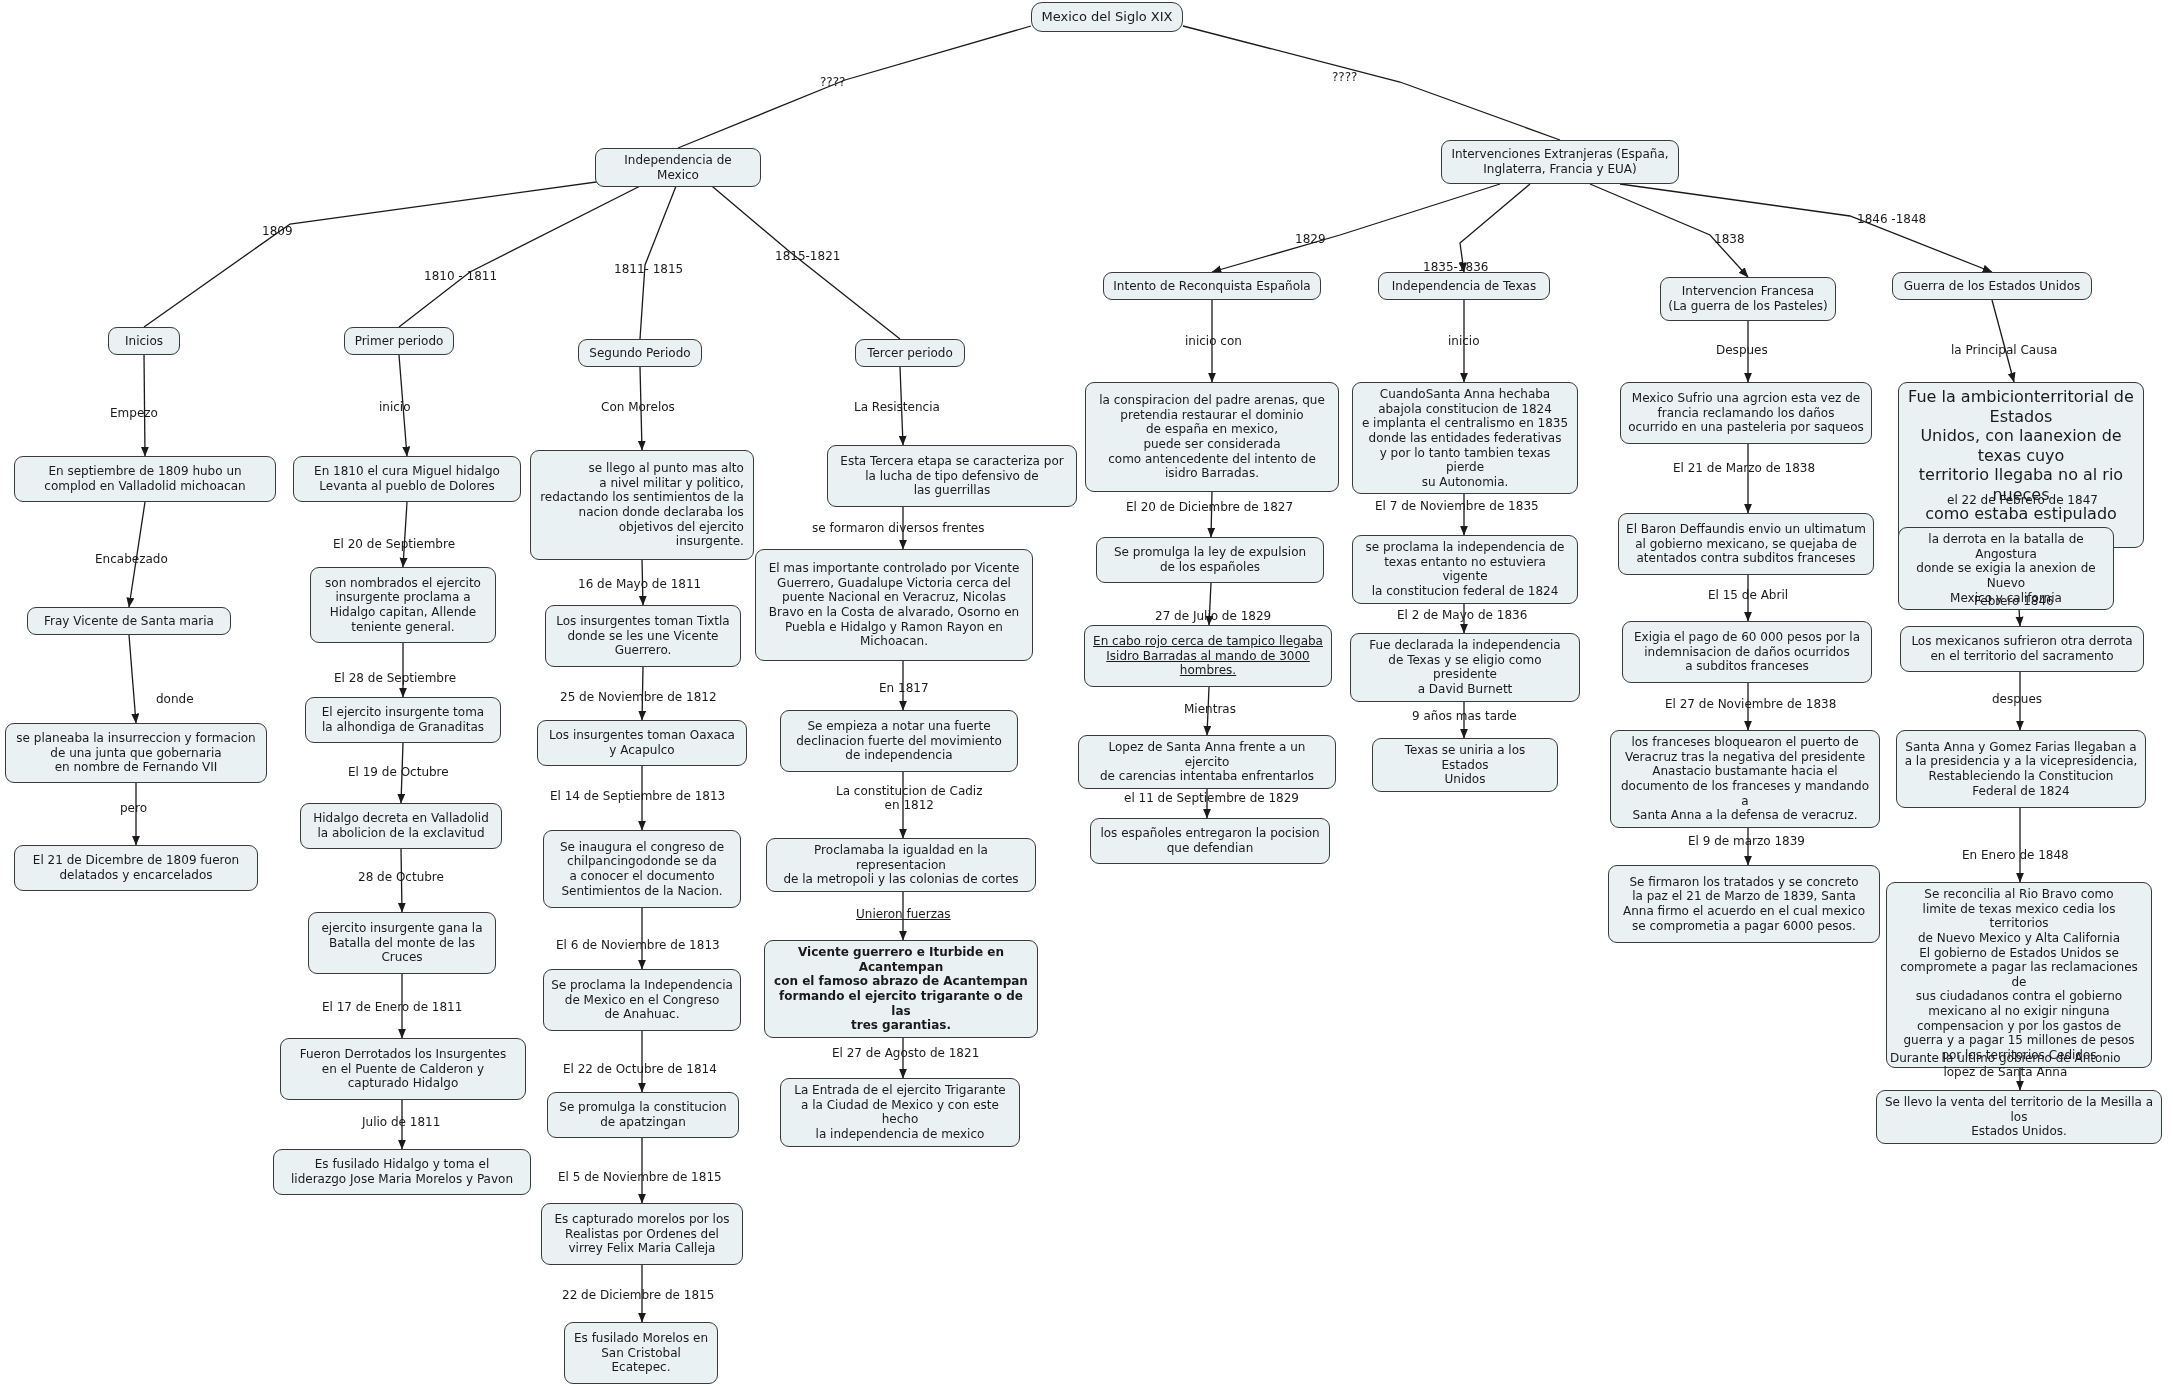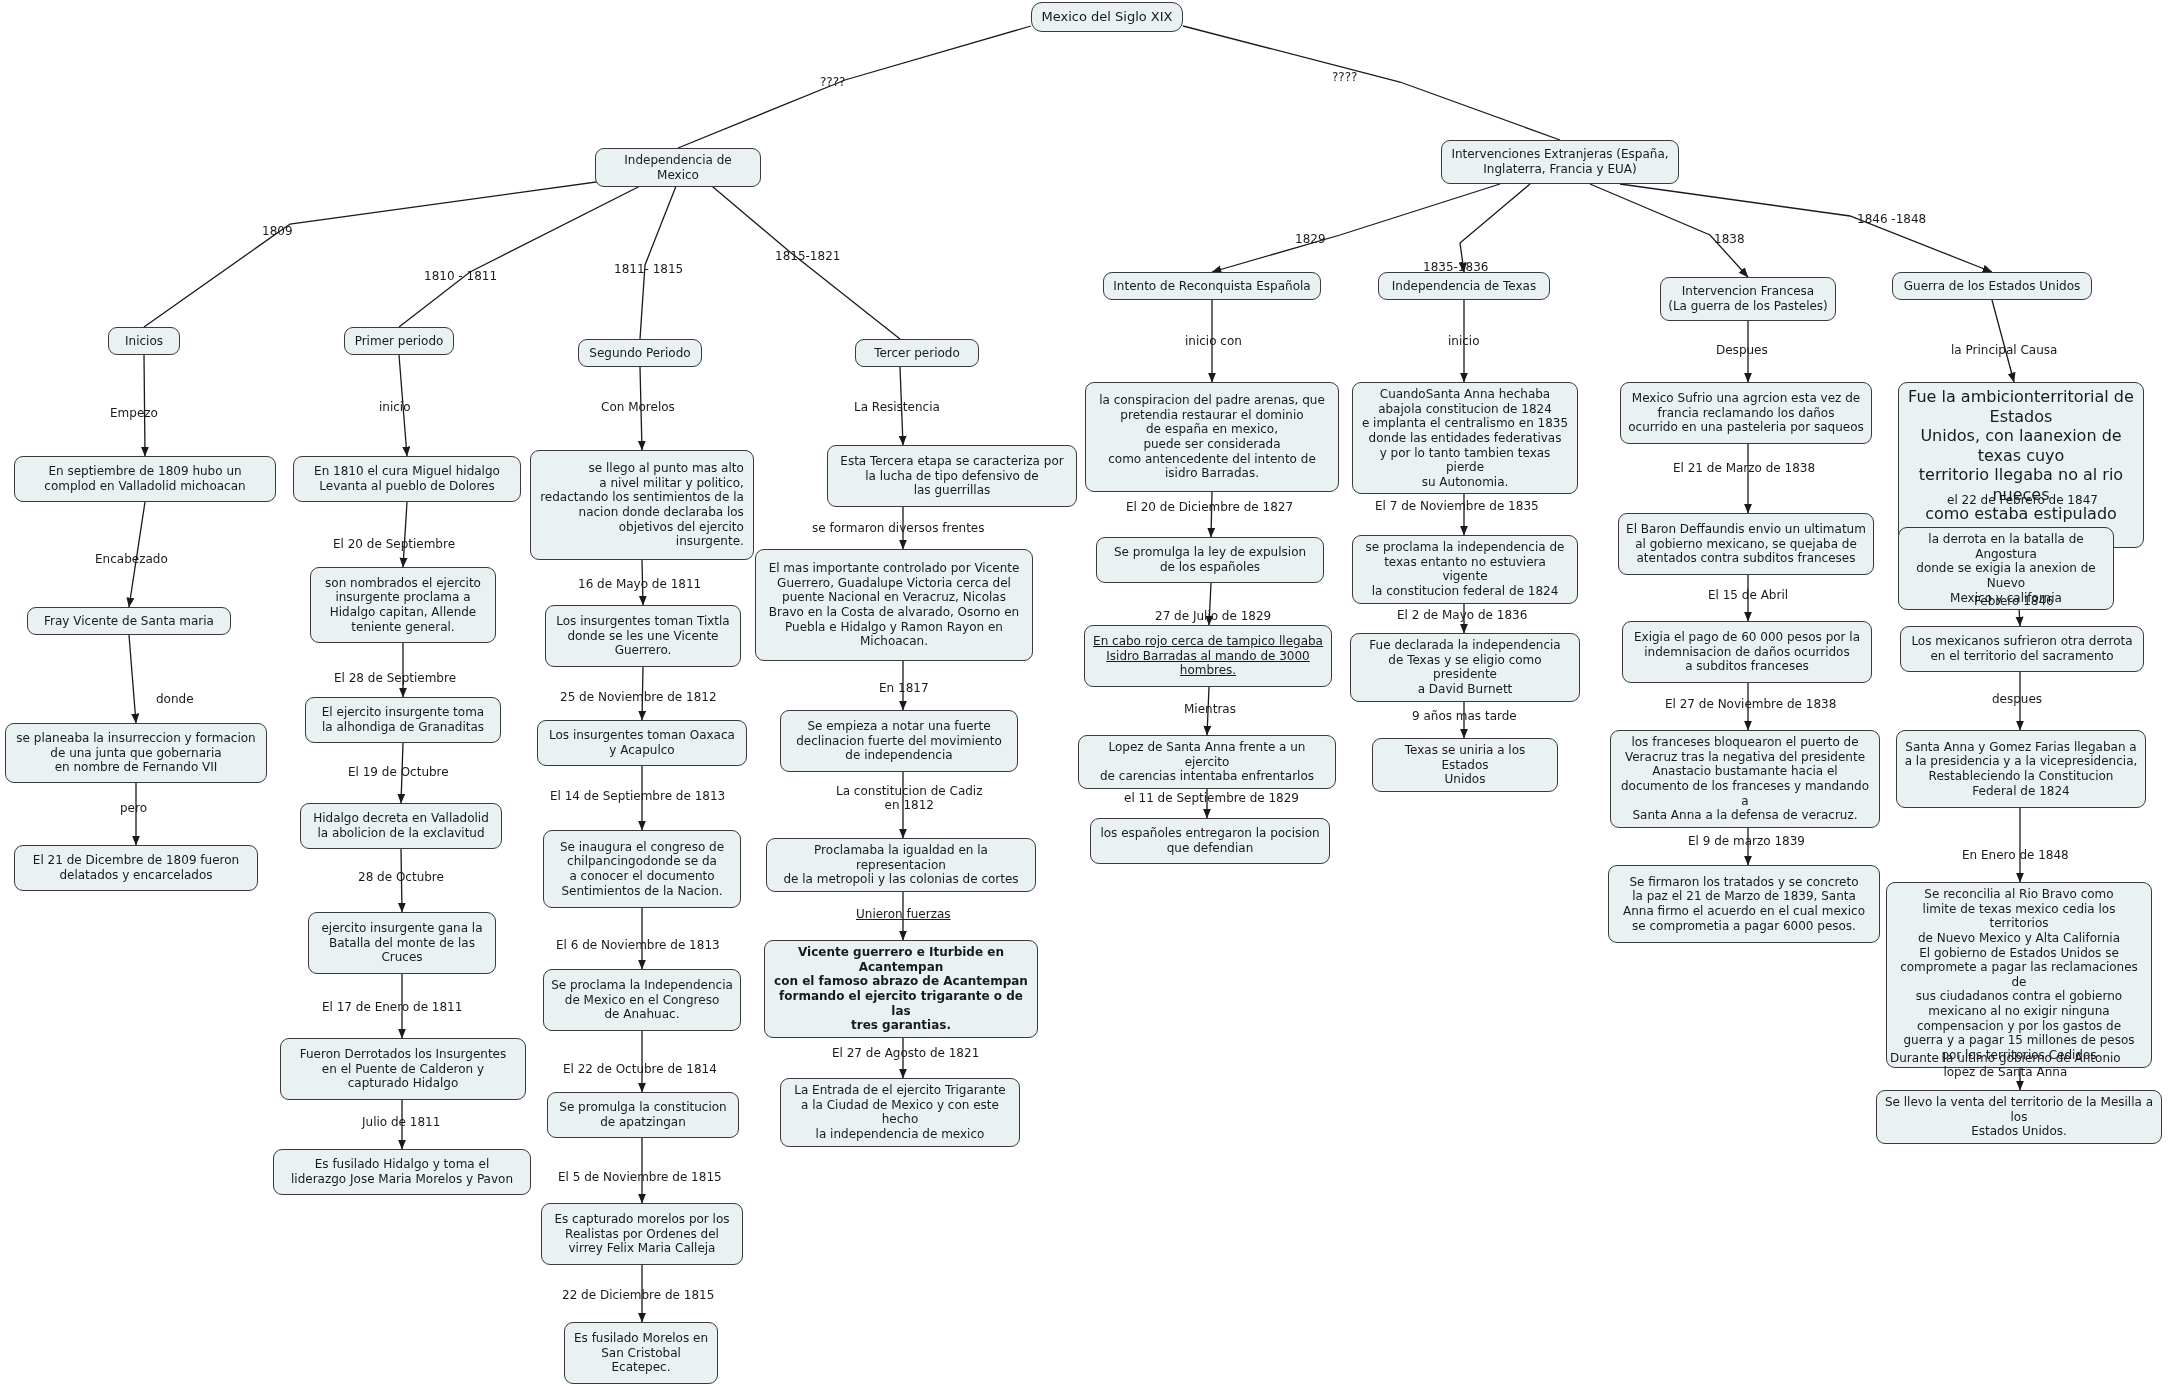--- a/index.html
+++ b/index.html
@@ -98,21 +98,21 @@
       </g>
   </svg>
   <div id="node-layer">
       <div class="node root" style="left: 1031px; top: 2px; width: 152px; min-height: 30px; font-size: 13px;">Mexico del Siglo XIX</div>
       <div class="node" style="left: 595px; top: 148px; width: 166px; min-height: 28px; font-size: 12px;">Independencia de Mexico</div>
       <div class="node" style="left: 1441px; top: 140px; width: 238px; min-height: 44px; font-size: 12px;">Intervenciones Extranjeras (España,
 Inglaterra, Francia y EUA)</div>
       <div class="node" style="left: 108px; top: 327px; width: 72px; min-height: 28px; font-size: 12px;">Inicios</div>
       <div class="node" style="left: 344px; top: 327px; width: 110px; min-height: 28px; font-size: 12px;">Primer periodo</div>
       <div class="node" style="left: 578px; top: 339px; width: 124px; min-height: 28px; font-size: 12px;">Segundo Periodo</div>
-      <div class="node" style="left: 855px; top: 339px; width: 124px; min-height: 28px; font-size: 12px;">Tercer periodo</div>
+      <div class="node" style="left: 855px; top: 339px; width: 110px; min-height: 28px; font-size: 12px;">Tercer periodo</div>
       <div class="node" style="left: 1103px; top: 272px; width: 218px; min-height: 28px; font-size: 12px;">Intento de Reconquista Española</div>
       <div class="node" style="left: 1378px; top: 272px; width: 172px; min-height: 28px; font-size: 12px;">Independencia de Texas</div>
       <div class="node" style="left: 1660px; top: 277px; width: 176px; min-height: 44px; font-size: 12px;">Intervencion Francesa
 (La guerra de los Pasteles)</div>
       <div class="node" style="left: 1892px; top: 272px; width: 200px; min-height: 28px; font-size: 12px;">Guerra de los Estados Unidos</div>
       <div class="node" style="left: 14px; top: 456px; width: 262px; min-height: 46px; font-size: 12px;">En septiembre de 1809 hubo un
 complod en Valladolid michoacan</div>
       <div class="node" style="left: 27px; top: 607px; width: 204px; min-height: 28px; font-size: 12px;">Fray Vicente de Santa maria</div>
       <div class="node" style="left: 5px; top: 723px; width: 262px; min-height: 60px; font-size: 12px;">se planeaba la insurreccion y formacion
 de una junta que gobernaria

